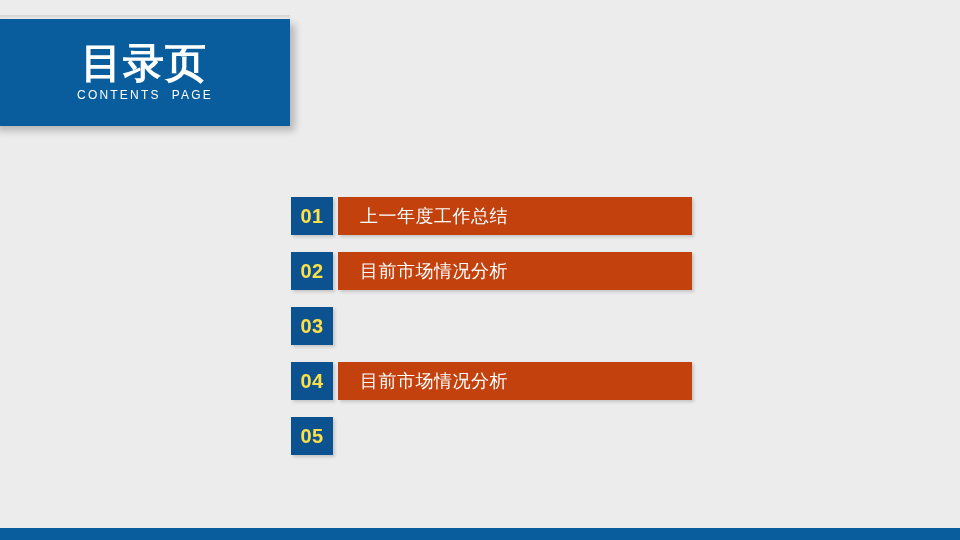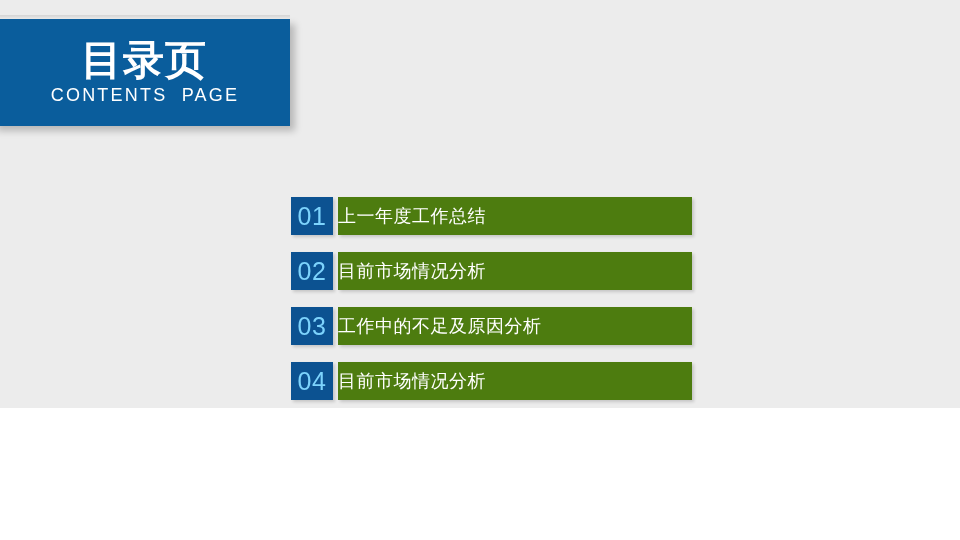--- a/index.html
+++ b/index.html
@@ -8,21 +8,21 @@
     padding: 0;
     background: #ffffff;
   }
   body {
     font-family: "Liberation Sans", "DejaVu Sans", sans-serif;
   }
 
   .slide {
     position: relative;
     width: 960px;
-    height: 408px;
+    height: 540px;
     background: #ececec;
     overflow: hidden;
   }
 
   
   .title-block {
     position: absolute;
     left: -8px;
     top: 19px;
     width: 298px;
@@ -49,21 +49,21 @@
     color: #ffffff;
     font-size: 41px;
     font-weight: bold;
     line-height: 1.05;
     letter-spacing: 1px;
     margin: 0 0 4px 6px;
     white-space: nowrap;
   }
   .title-en {
     color: #ffffff;
-    font-size: 18px;
+    font-size: 12px;
     font-weight: normal;
     letter-spacing: 2.2px;
     line-height: 1.1;
     margin: 0 0 0 8px;
     white-space: pre;
   }
 
   
   .contents-list {
     position: absolute;
@@ -78,40 +78,41 @@
     display: flex;
     align-items: stretch;
   }
   .content-row:last-child {
     margin-bottom: 7px;
   }
   .row-index {
     width: 42px;
     flex: 0 0 42px;
     background: #0c5291;
-    color: #7dd3fc;
-    font-size: 25px;
-    font-weight: normal;
+    color: #fde047;
+    font-size: 20px;
+    font-weight: bold;
     letter-spacing: 0.5px;
     display: flex;
     align-items: center;
     justify-content: center;
     box-shadow: 2px 2px 3px rgba(0, 0, 0, 0.16);
   }
   .row-gap {
     width: 5px;
     flex: 0 0 5px;
   }
   .row-label-bar {
     flex: 1 1 auto;
-    background: #4d7c0f;
+    background: #c2410c;
     color: #ffffff;
     font-size: 18px;
     display: flex;
     align-items: center;
+    padding-left: 22px;
     box-sizing: border-box;
     letter-spacing: 0.5px;
     box-shadow: 2px 2px 3px rgba(0, 0, 0, 0.16);
   }
 
   
   .bottom-bar {
     position: absolute;
     left: 0;
     right: 0;
@@ -140,21 +141,20 @@
 
     <div class="content-row">
       <div class="row-index">02</div>
       <div class="row-gap"></div>
       <div class="row-label-bar">目前市场情况分析</div>
     </div>
 
     <div class="content-row">
       <div class="row-index">03</div>
       <div class="row-gap"></div>
-      <div class="row-label-bar">工作中的不足及原因分析</div>
     </div>
 
     <div class="content-row">
       <div class="row-index">04</div>
       <div class="row-gap"></div>
       <div class="row-label-bar">目前市场情况分析</div>
     </div>
 
     <div class="content-row">
       <div class="row-index">05</div>

